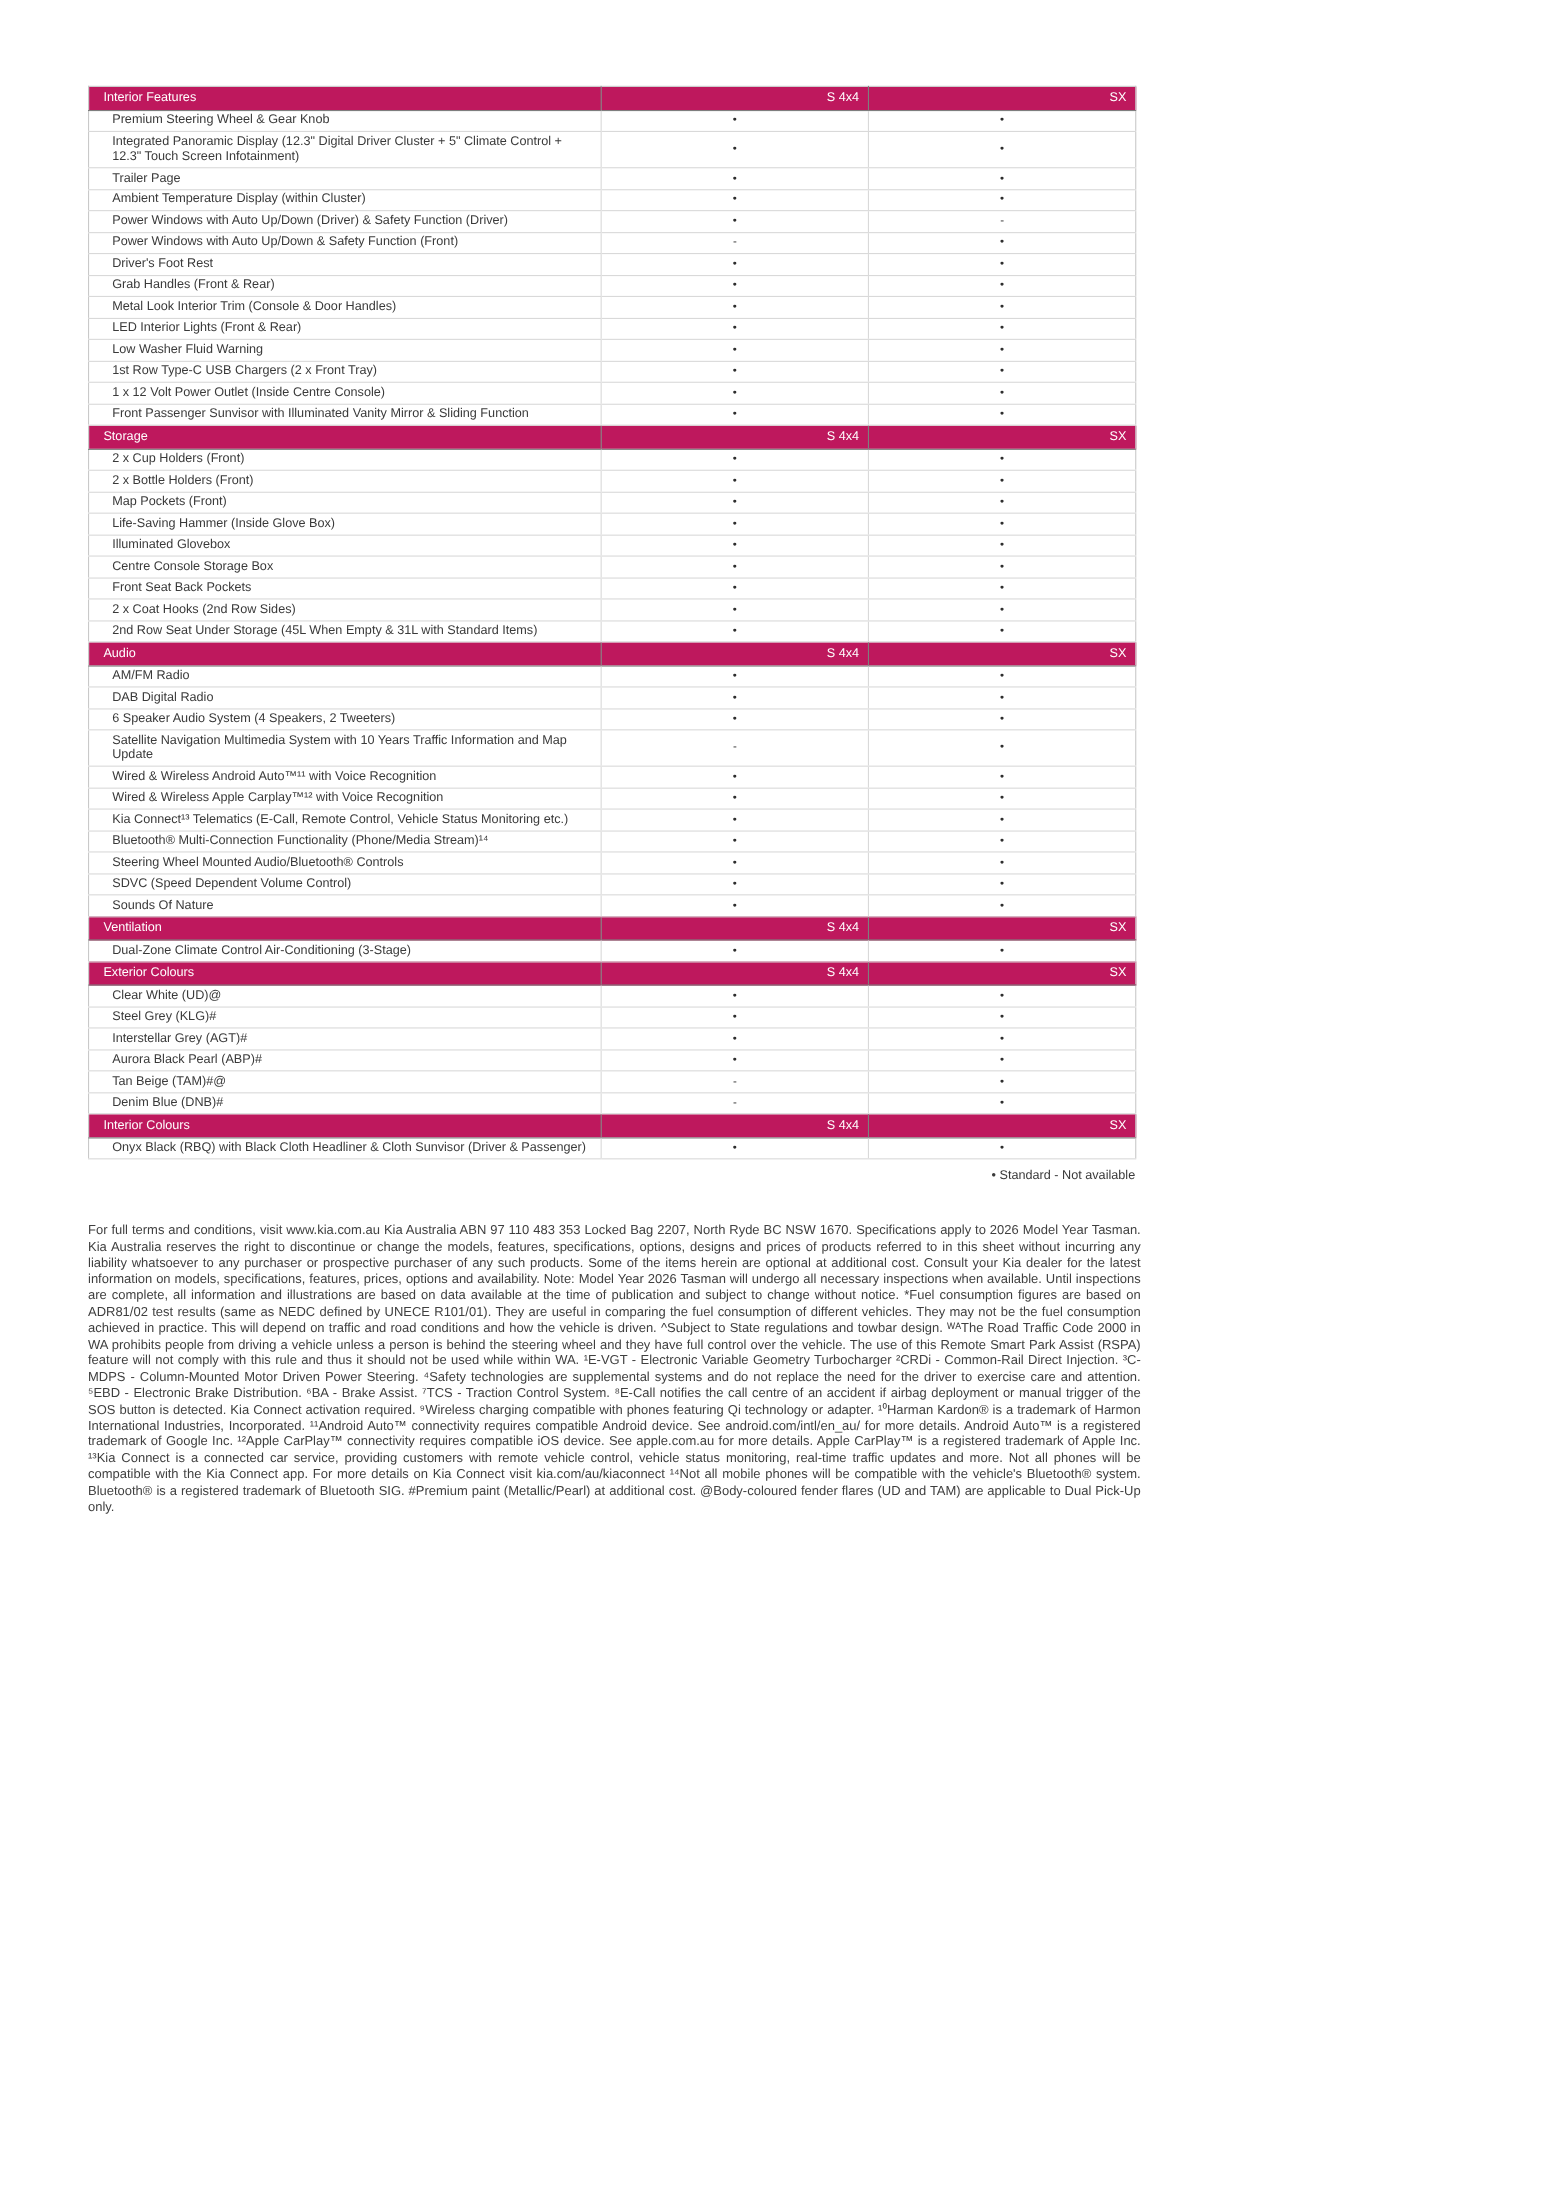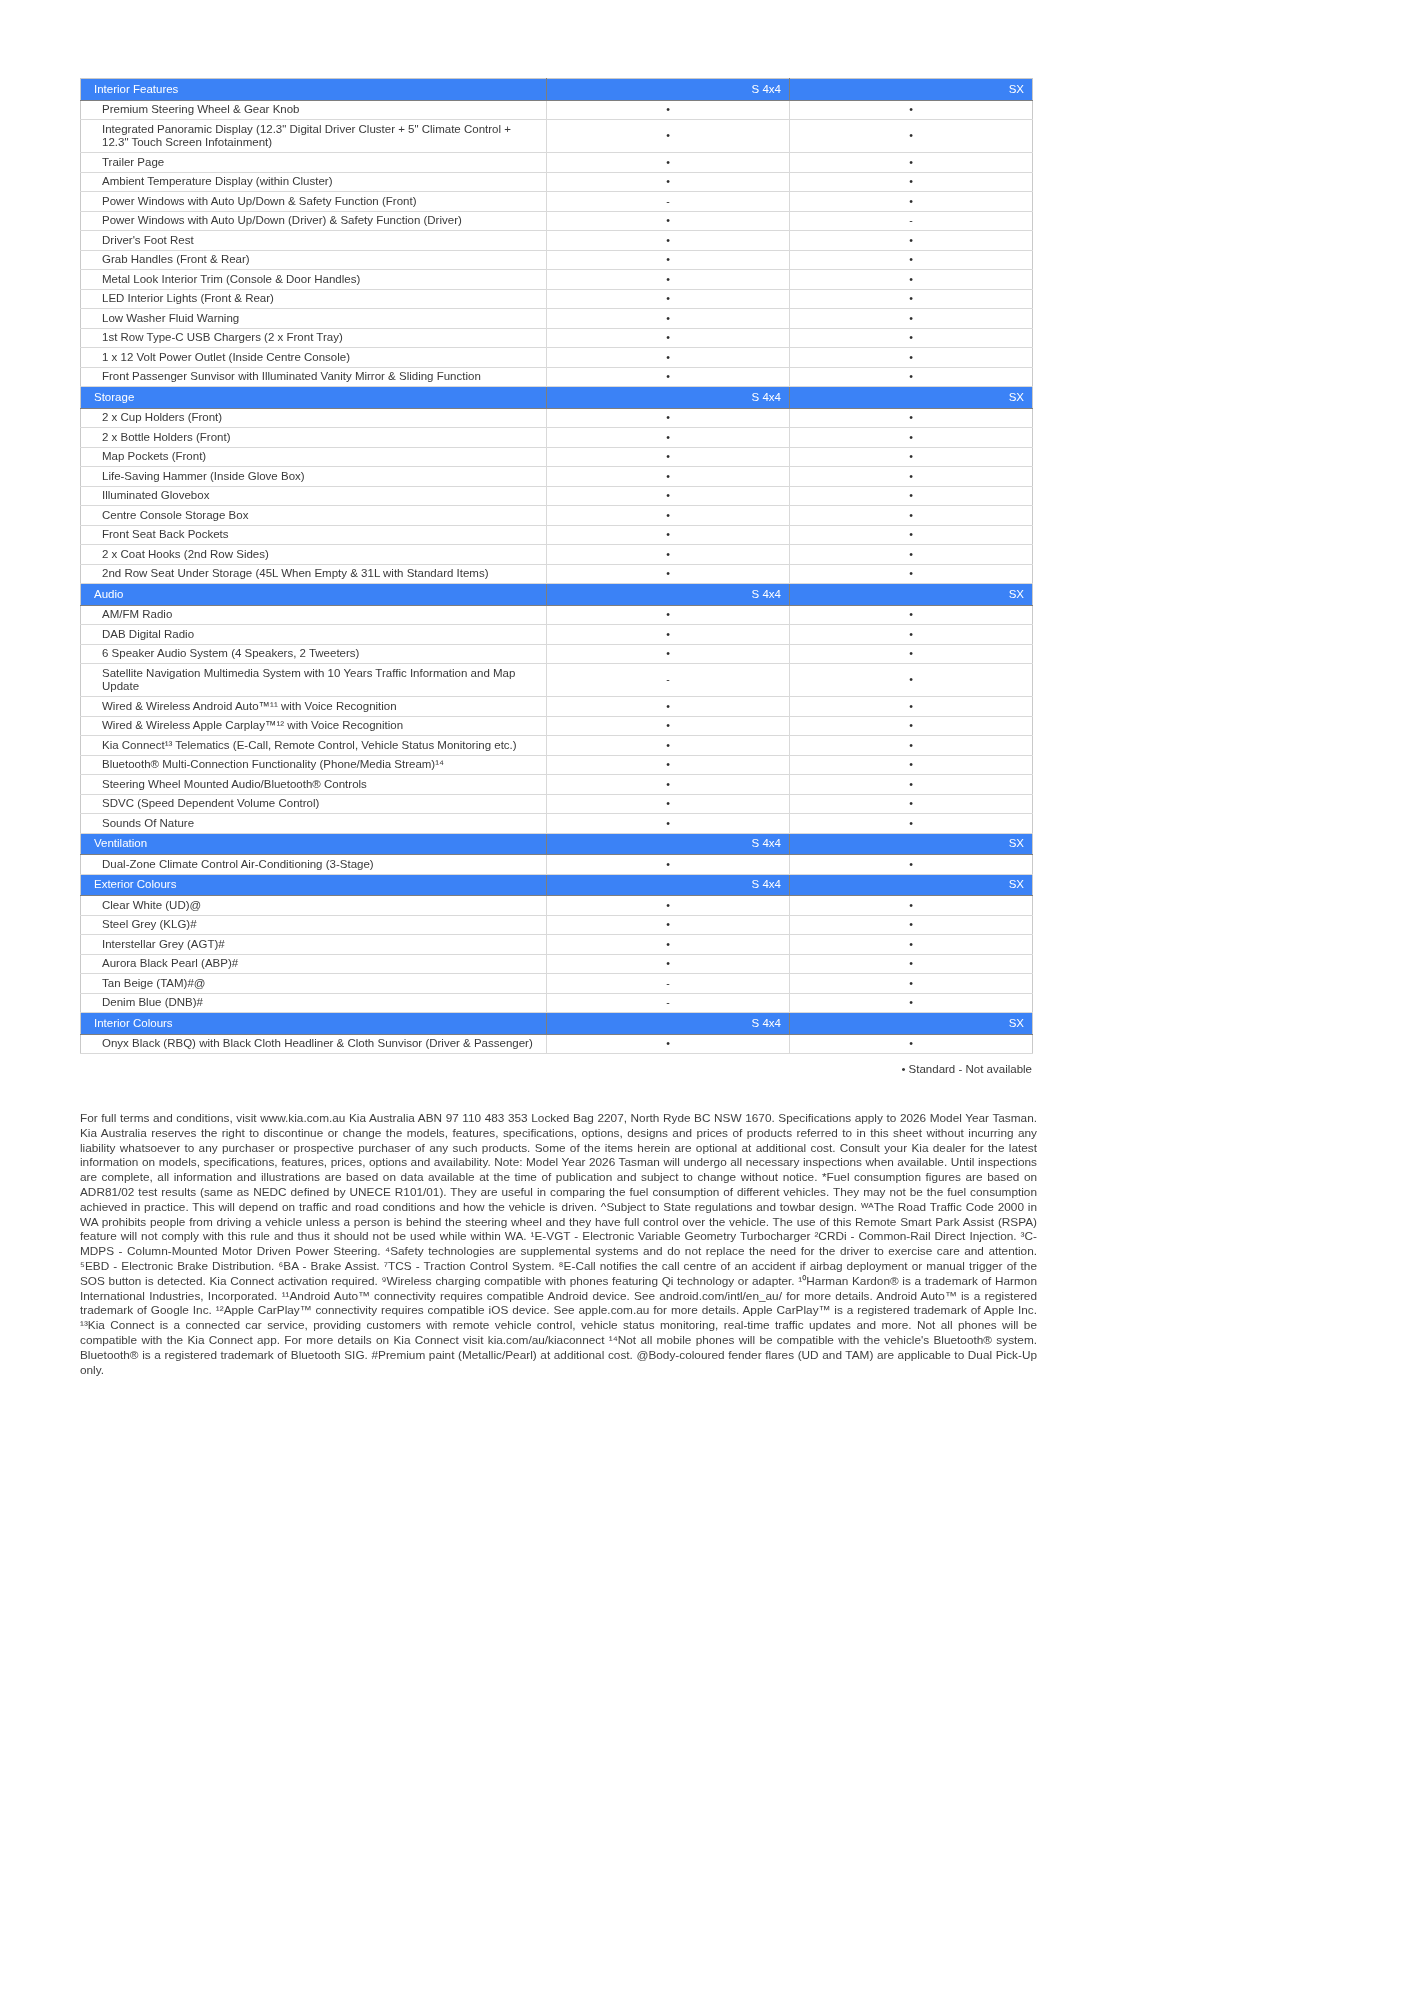--- a/index.html
+++ b/index.html
@@ -36,21 +36,21 @@
     padding-left: 21px;
     text-align: left;
   }
   td.val {
     text-align: center;
     border-left: 1px solid #d9d9d9;
     font-size: 10.5px;
     color: #2e2e2e;
   }
   tr.sec td {
-    background: #3b82f6;
+    background: #be185d;
     color: #ffffff;
     border-bottom-color: #7e7e7e;
     padding-top: 3.5px;
     padding-bottom: 3.5px;
   }
   tr.sec td.sec-title {
     padding-left: 13px;
     font-size: 11.5px;
   }
   tr.sec td.sec-col {
@@ -106,28 +106,28 @@
           <td class="feat">Trailer Page</td>
           <td class="val">•</td>
           <td class="val">•</td>
         </tr>
         <tr>
           <td class="feat">Ambient Temperature Display (within Cluster)</td>
           <td class="val">•</td>
           <td class="val">•</td>
         </tr>
         <tr>
+          <td class="feat">Power Windows with Auto Up/Down (Driver) &amp; Safety Function (Driver)</td>
+          <td class="val">•</td>
+          <td class="val">-</td>
+        </tr>
+        <tr>
           <td class="feat">Power Windows with Auto Up/Down &amp; Safety Function (Front)</td>
           <td class="val">-</td>
           <td class="val">•</td>
-        </tr>
-        <tr>
-          <td class="feat">Power Windows with Auto Up/Down (Driver) &amp; Safety Function (Driver)</td>
-          <td class="val">•</td>
-          <td class="val">-</td>
         </tr>
         <tr>
           <td class="feat">Driver's Foot Rest</td>
           <td class="val">•</td>
           <td class="val">•</td>
         </tr>
         <tr>
           <td class="feat">Grab Handles (Front &amp; Rear)</td>
           <td class="val">•</td>
           <td class="val">•</td>

